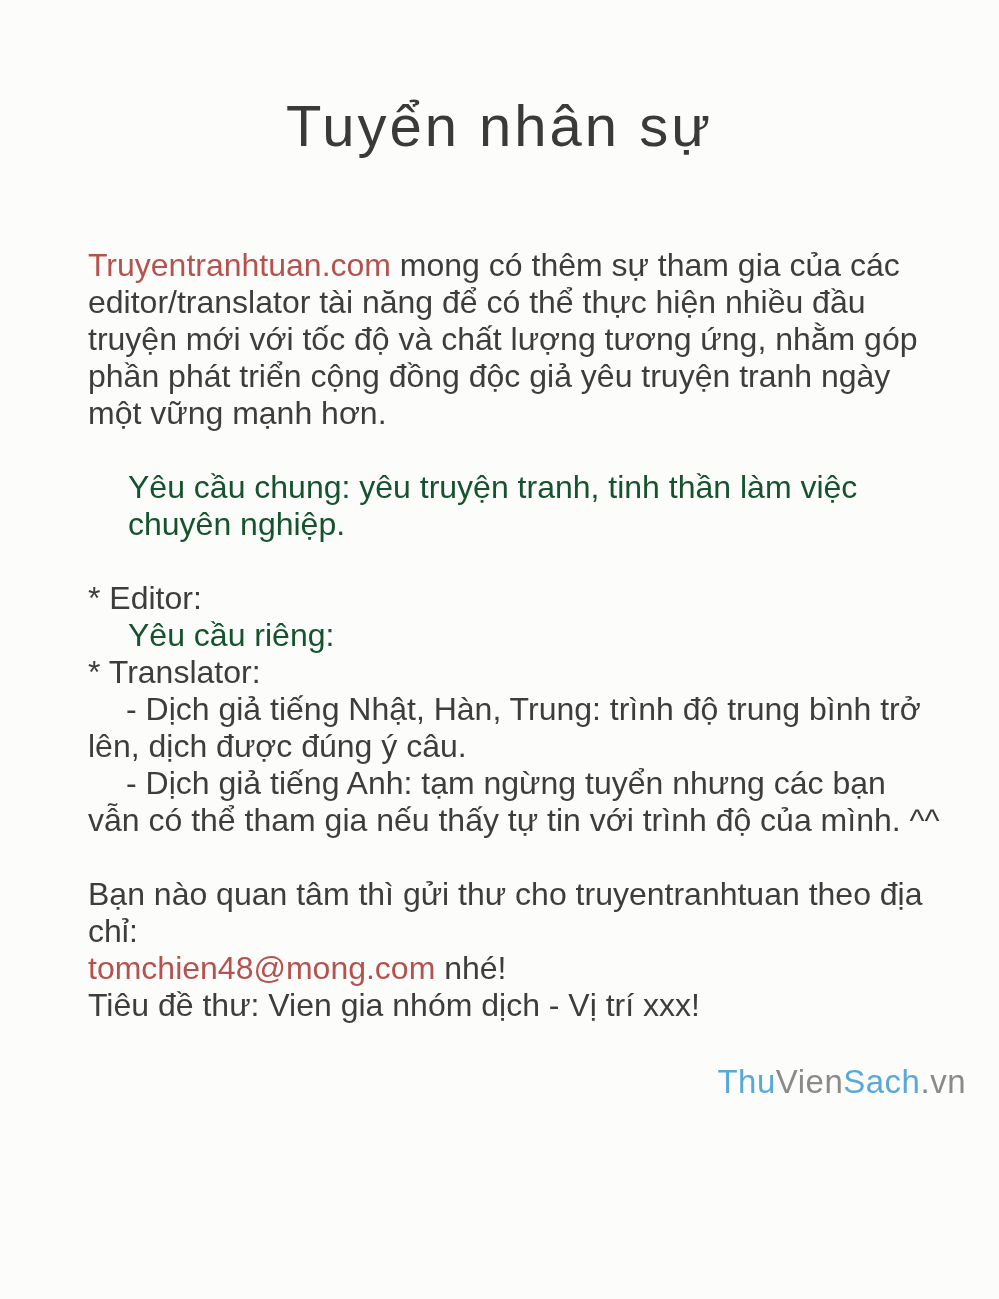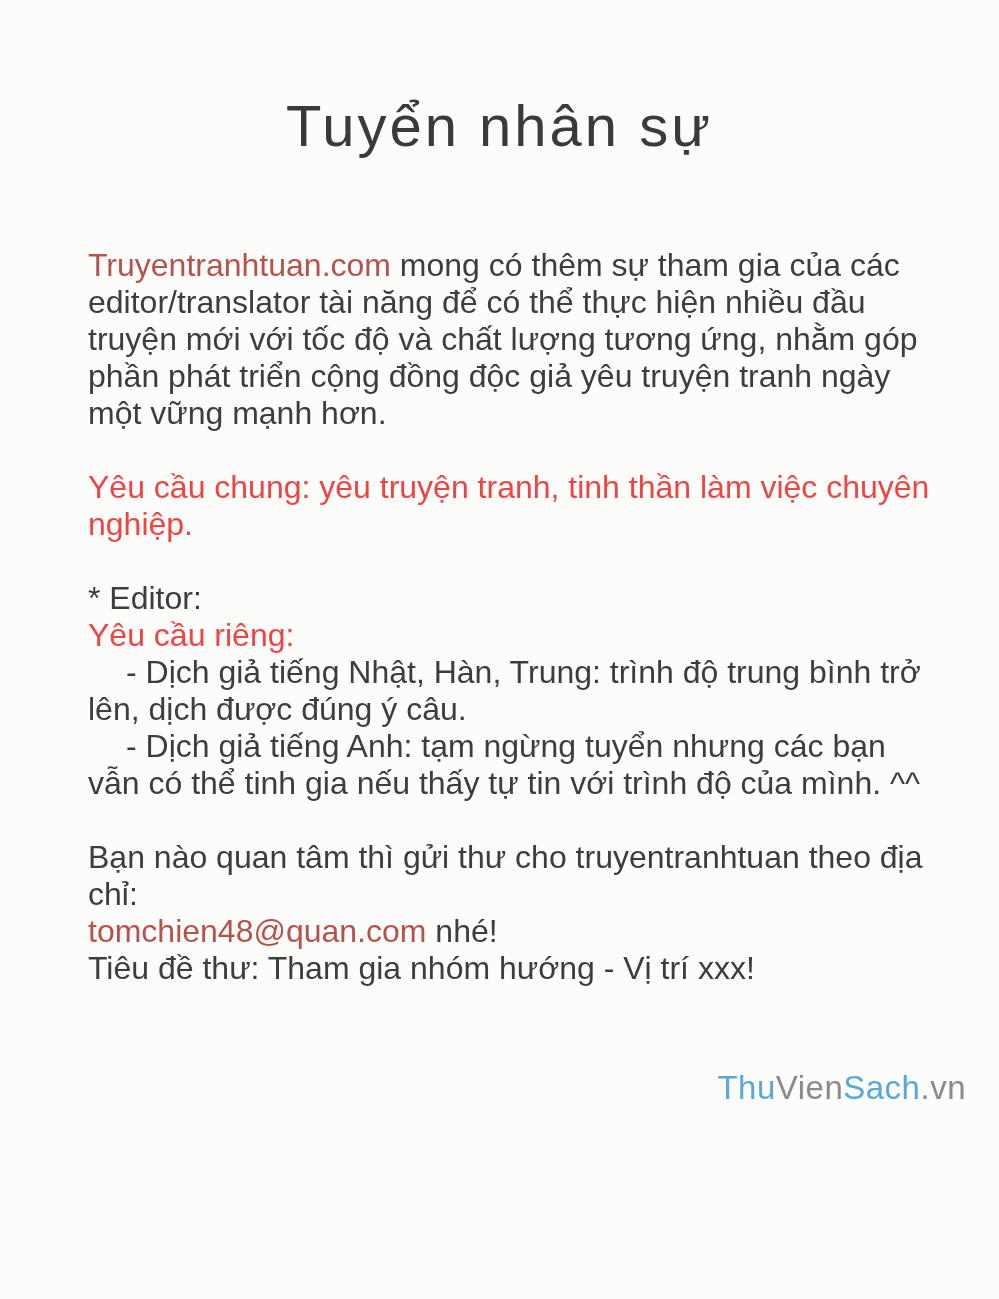--- a/index.html
+++ b/index.html
@@ -29,30 +29,30 @@
   .content {
     margin: 88px 58px 0 88px;
     font-size: 32px;
     line-height: 37px;
     font-weight: 300;
   }
   .para { margin: 0 0 37px 0; }
   .tight { margin: 0; }
   .bullet { margin: 0; text-indent: 38px; }
   .bullet.para { margin: 0 0 37px 0; }
-  .red { color: #ef4444; }
+  .red { color: #14532d; margin-left: 40px; }
   .link-red {
     color: #b5524e;
     cursor: pointer;
     text-decoration: none;
   }
   .watermark {
     position: absolute;
     right: 33px;
-    bottom: 3px;
+    bottom: 9px;
     font-size: 33px;
     font-weight: 300;
     letter-spacing: 0.5px;
     cursor: pointer;
     white-space: nowrap;
   }
   .wm-blue { color: #58a9da; }
   .wm-gray { color: #8a8a8a; }
 </style>
 </head>
@@ -67,25 +67,26 @@
     <p class="para"><span class="link-red">Truyentranhtuan.com</span><span> mong có thêm sự tham gia của các editor/translator tài năng để có thể thực hiện nhiều đầu truyện mới với tốc độ và chất lượng tương ứng, nhằm góp phần phát triển cộng đồng độc giả yêu truyện tranh ngày một vững mạnh hơn.</span></p>
 
     <p class="para red">Yêu cầu chung: yêu truyện tranh, tinh thần làm việc chuyên nghiệp.</p>
 
     <p class="tight">* Editor:</p>
 
     <p class="tight red">Yêu cầu riêng:</p>
 
 
 
+    <p class="tight">* Translator:</p>
 
     <p class="bullet">- Dịch giả tiếng Nhật, Hàn, Trung: trình độ trung bình trở lên, dịch được đúng ý câu.</p>
 
-    <p class="bullet para">- Dịch giả tiếng Anh: tạm ngừng tuyển nhưng các bạn vẫn có thể tinh gia nếu thấy tự tin với trình độ của mình. ^^</p>
+    <p class="bullet para">- Dịch giả tiếng Anh: tạm ngừng tuyển nhưng các bạn vẫn có thể tham gia nếu thấy tự tin với trình độ của mình. ^^</p>
 
-    <p class="para"><span>Bạn nào quan tâm thì gửi thư cho truyentranhtuan theo địa chỉ:</span><br><span class="link-red">tomchien48@quan.com</span><span> nhé!</span><br><span>Tiêu đề thư: Tham gia nhóm hướng - Vị trí xxx!</span></p>
+    <p class="para"><span>Bạn nào quan tâm thì gửi thư cho truyentranhtuan theo địa chỉ:</span><br><span class="link-red">tomchien48@mong.com</span><span> nhé!</span><br><span>Tiêu đề thư: Vien gia nhóm dịch - Vị trí xxx!</span></p>
 
 
   </div>
 
   <div class="watermark"><span class="wm-blue">Thu</span><span class="wm-gray">Vien</span><span class="wm-blue">Sach</span><span class="wm-gray">.vn</span></div>
 
 </div>
 
 </body></html>

